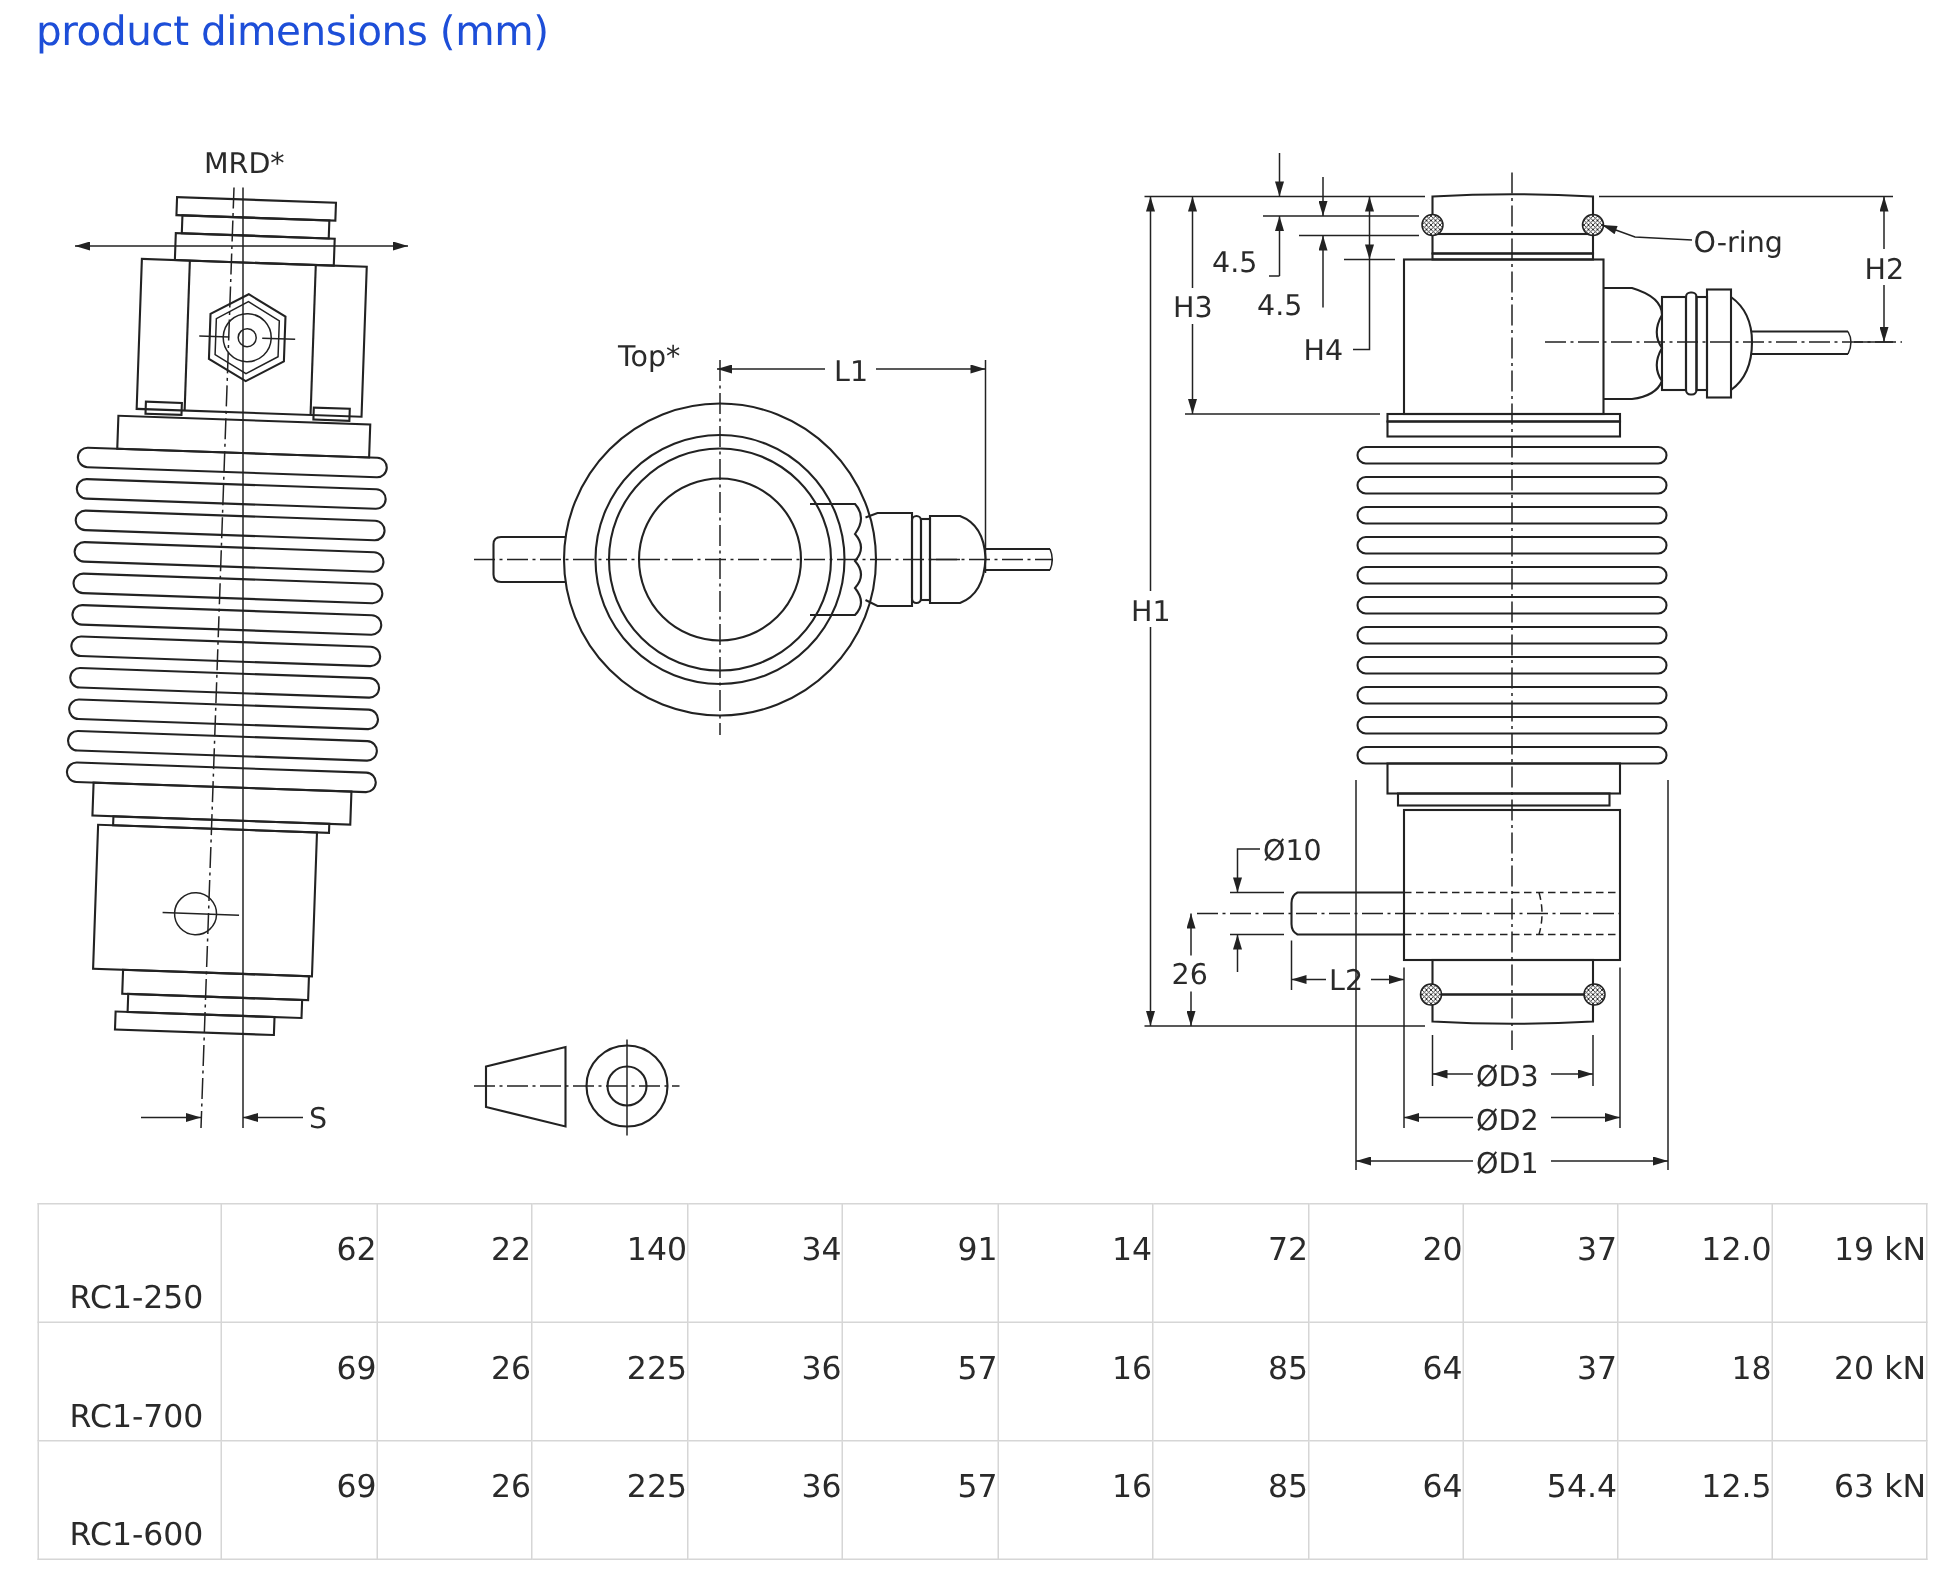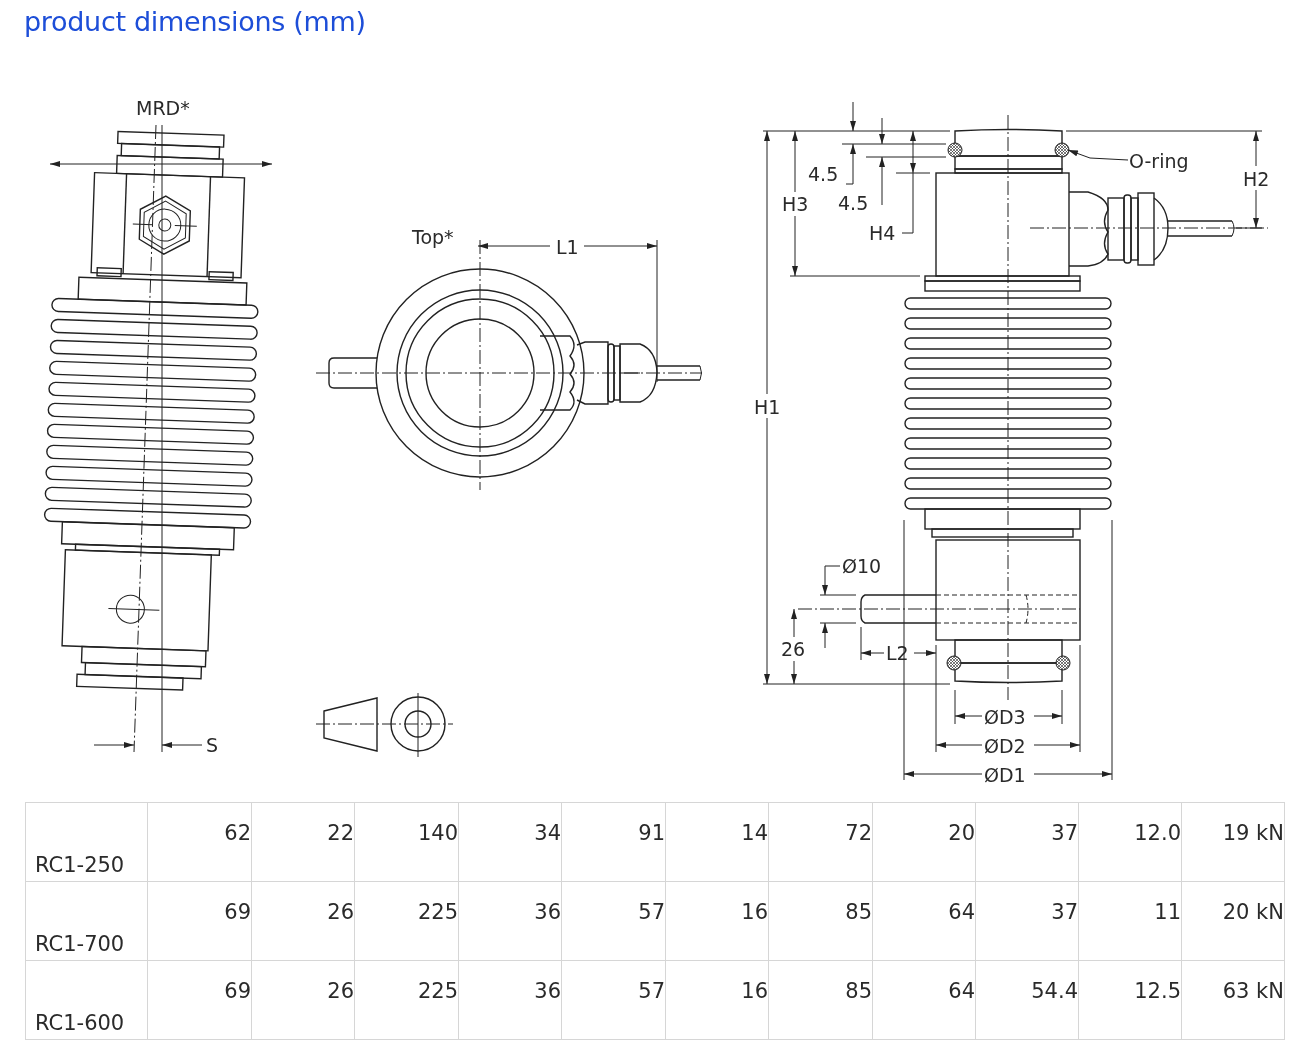--- a/index.html
+++ b/index.html
@@ -15,21 +15,21 @@
   svg .oring { stroke: #222; stroke-width: 1; fill: url(#hatch); }
   svg text { font-family: "DejaVu Sans", sans-serif; font-size: 19px; fill: #2a2a2a; }
   table.dims { position: absolute; left: 25px; top: 802px; border-collapse: collapse;
                width: 1259px; table-layout: fixed; }
   table.dims td { border: 1px solid #d6d6d6; padding: 0; font-size: 21px; color: #2a2a2a;
                   font-family: "DejaVu Sans", sans-serif; }
   table.dims tr.head td { height: 54px; color: #e3222f; vertical-align: bottom;
                           padding: 0 0 3px 9px; text-align: left; font-size: 20px; }
   table.dims tr.row td { height: 60px; text-align: right; vertical-align: middle;
                          padding-bottom: 18px; }
-  table.dims tr.row td.type { text-align: left; padding-left: 9px; vertical-align: bottom;
+  table.dims tr.row td.type { text-align: center; padding-left: 9px; vertical-align: bottom;
                               padding-bottom: 4px; }
 </style>
 </head>
 <body>
 
 <div class="title">product dimensions (mm)</div>
 
 <svg class="drawing" width="1301" height="800" viewBox="0 0 1301 800">
   <defs>
     <marker id="arr" viewBox="0 0 10 6" refX="10" refY="3" markerWidth="14" markerHeight="6" orient="auto-start-reverse" markerUnits="userSpaceOnUse">
@@ -297,21 +297,21 @@
       <td class="type">RC1-700</td>
       <td>69</td>
       <td>26</td>
       <td>225</td>
       <td>36</td>
       <td>57</td>
       <td>16</td>
       <td>85</td>
       <td>64</td>
       <td>37</td>
-      <td>11</td>
+      <td>18</td>
       <td>20 kN</td>
     </tr>
     <tr class="row">
       <td class="type">RC1-600</td>
       <td>69</td>
       <td>26</td>
       <td>225</td>
       <td>36</td>
       <td>57</td>
       <td>16</td>

